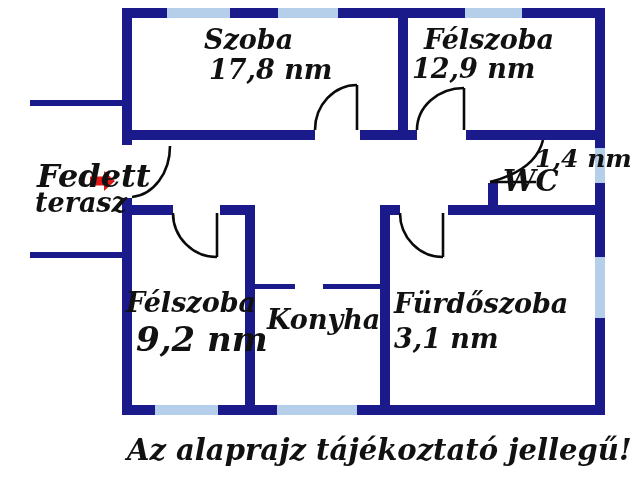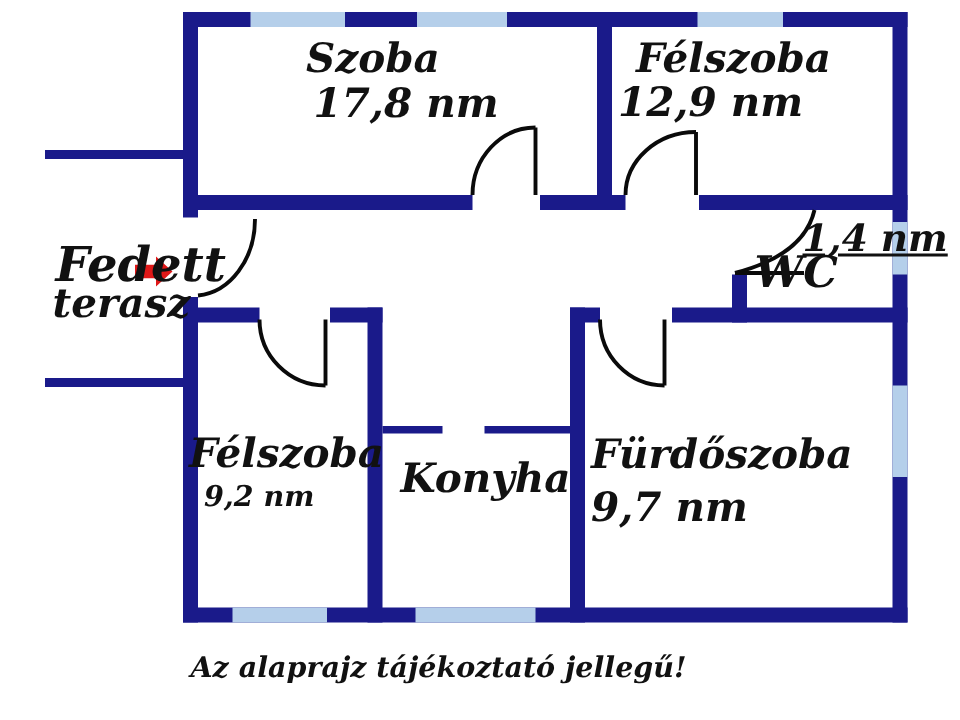--- a/index.html
+++ b/index.html
@@ -74,28 +74,28 @@
     <polygon class="arrow" points="90,176.5 104,176.5 104,171 115,181 104,191 104,185.5 90,185.5"></polygon>
   </svg>
 
   <div class="lbl" style="left:204px;top:26px;font-size:27px;">Szoba</div>
   <div class="lbl" style="left:209px;top:56px;font-size:27px;">17,8 nm</div>
 
   <div class="lbl" style="left:424px;top:26px;font-size:27px;">Félszoba</div>
   <div class="lbl" style="left:412px;top:55px;font-size:27px;">12,9 nm</div>
 
 
-  <div class="lbl" style="left:535px;top:146px;font-size:25px;text-decoration:underline;">1,4 nm</div>
+  <div class="lbl" style="left:535px;top:146px;font-size:25px;">1,4 nm</div>
   <div class="lbl" style="left:503px;top:167px;font-size:29px;">WC</div>
 
   <div class="lbl" style="left:37px;top:116px;font-size:32px;margin-top:44px;">Fedett</div>
   <div class="lbl" style="left:35px;top:189px;font-size:27px;">terasz</div>
 
   <div class="lbl" style="left:126px;top:289px;font-size:27px;">Félszoba</div>
-  <div class="lbl" style="left:136px;top:322px;font-size:19px;">9,2 nm</div>
+  <div class="lbl" style="left:136px;top:322px;font-size:34px;">9,2 nm</div>
 
   <div class="lbl" style="left:267px;top:294px;font-size:27px;margin-top:12px;">Konyha</div>
 
   <div class="lbl" style="left:394px;top:290px;font-size:27px;">Fürdőszoba</div>
-  <div class="lbl" style="left:394px;top:325px;font-size:27px;">9,7 nm</div>
+  <div class="lbl" style="left:394px;top:325px;font-size:27px;">3,1 nm</div>
 
-  <div class="lbl" style="left:127px;top:436px;font-size:19px;">Az alaprajz tájékoztató jellegű!</div>
+  <div class="lbl" style="left:127px;top:436px;font-size:29px;">Az alaprajz tájékoztató jellegű!</div>
 </div>
 
 </body></html>

